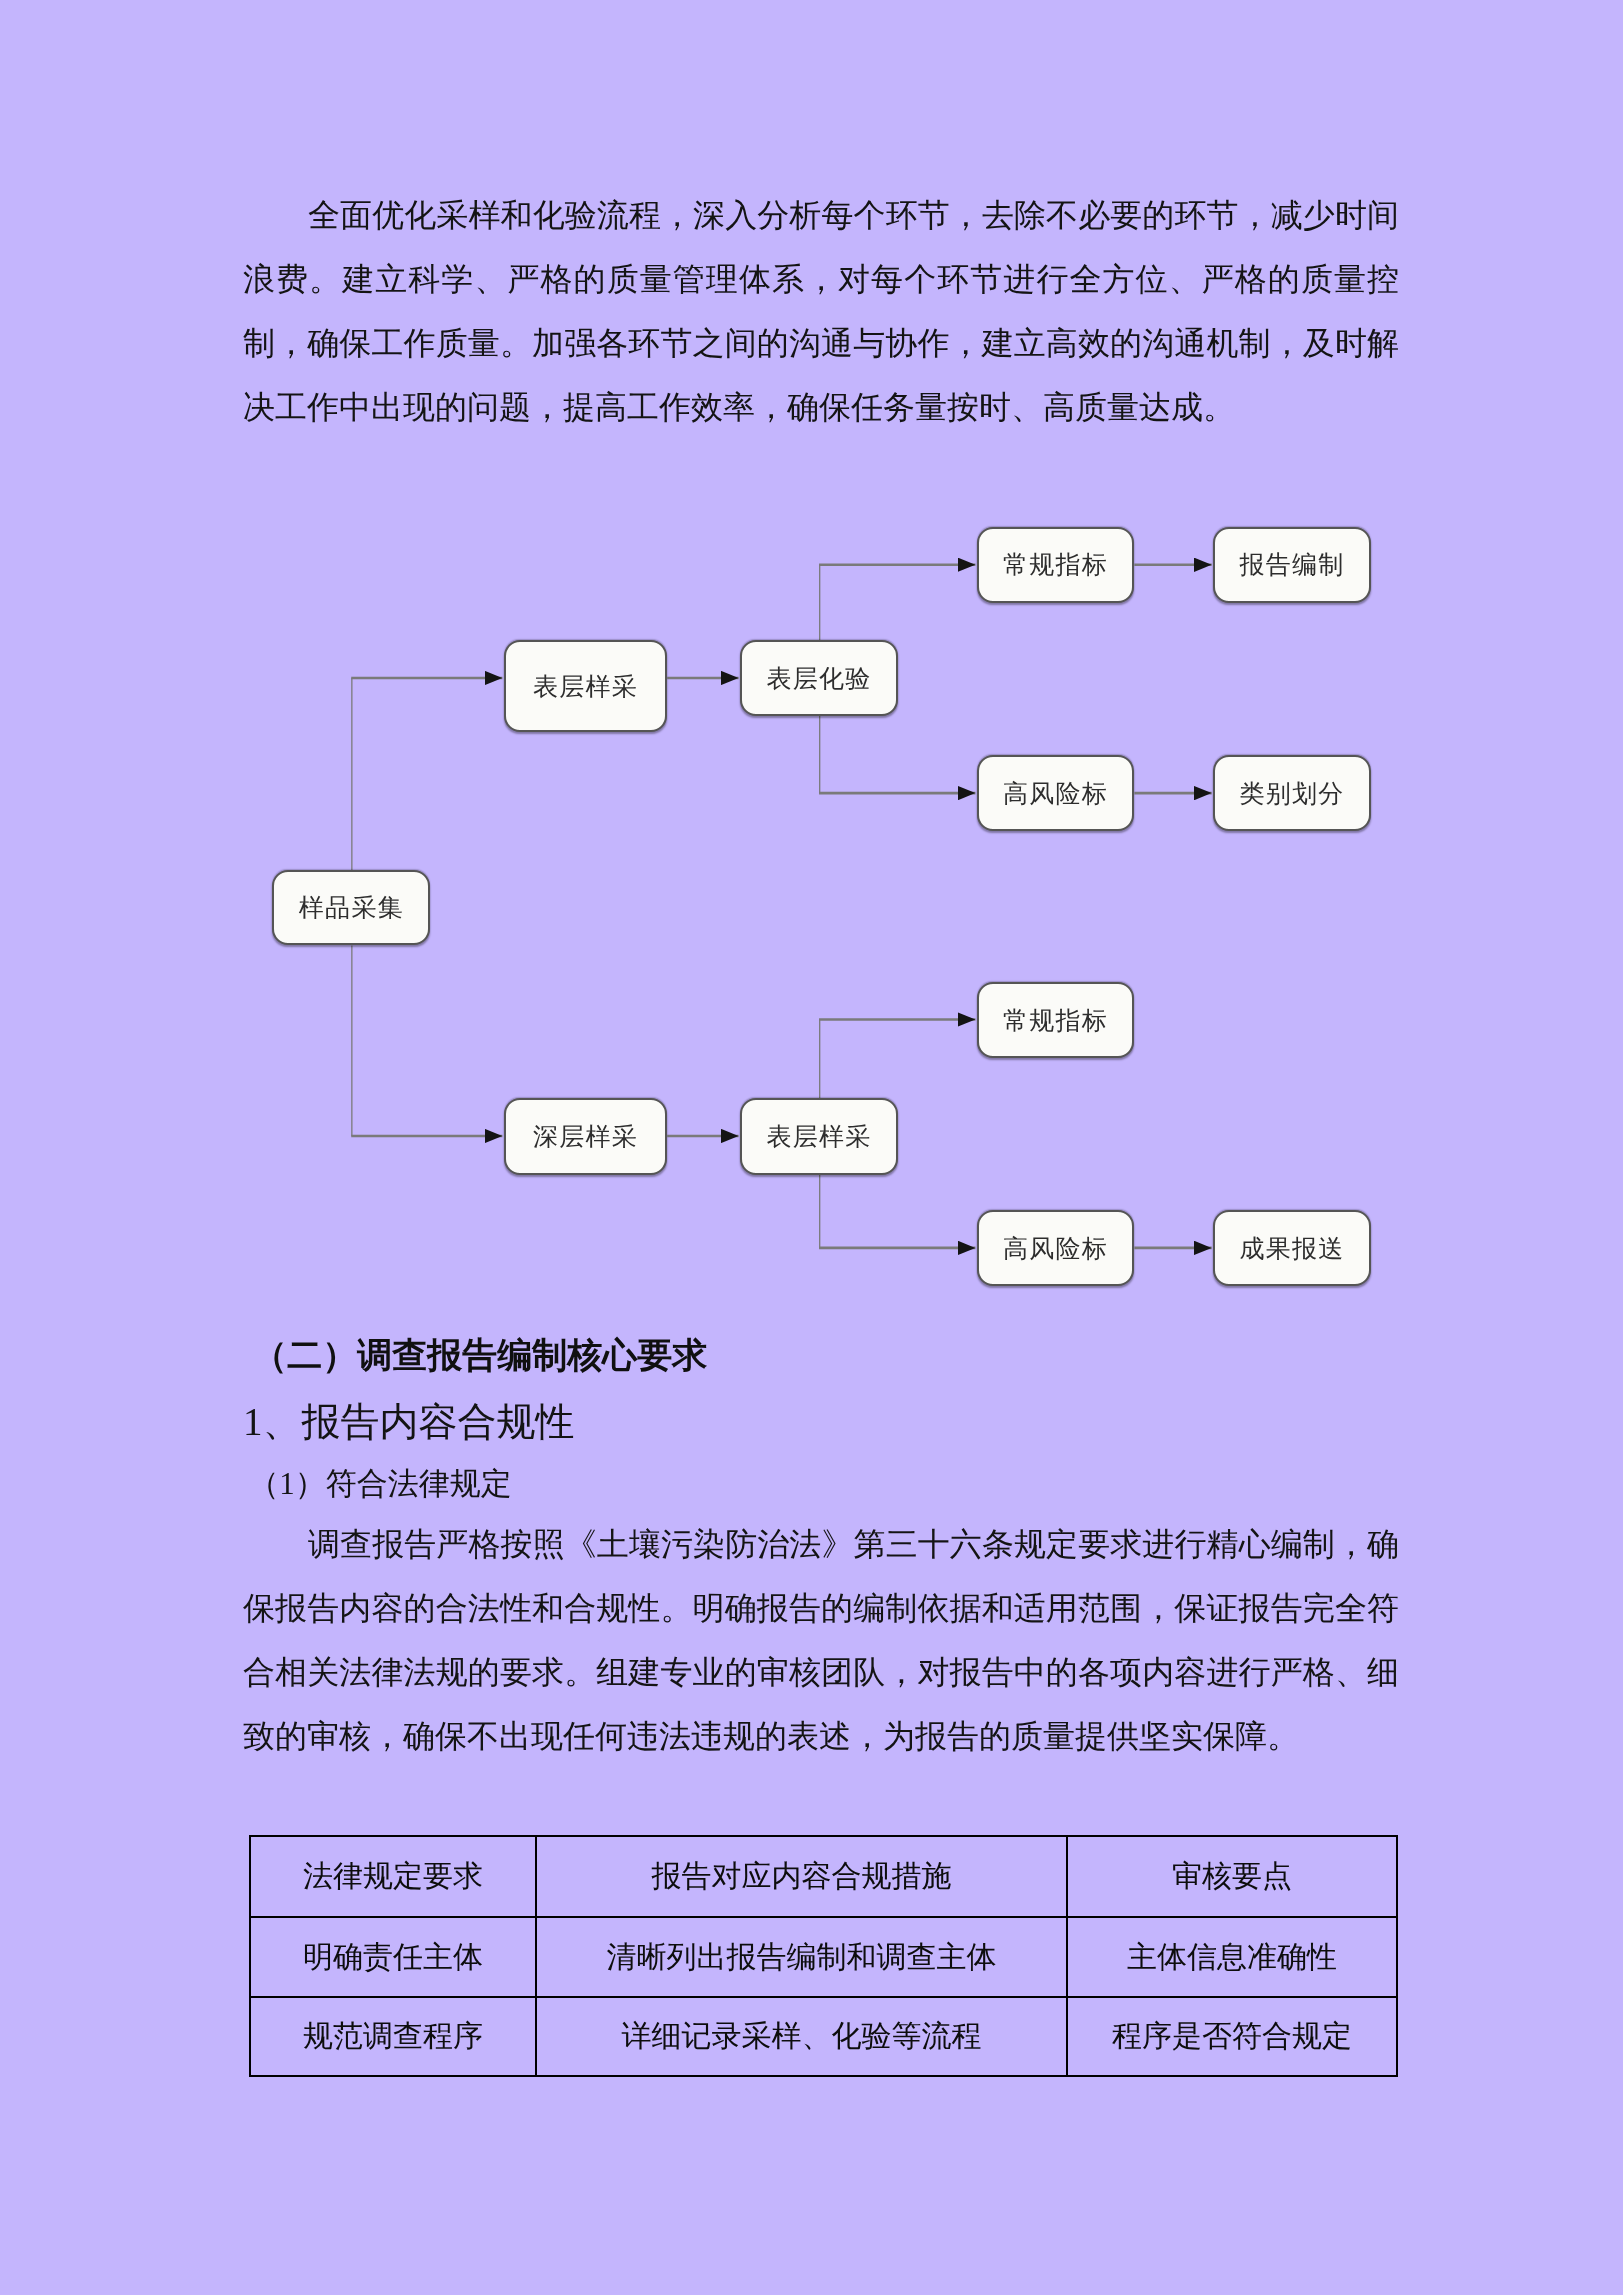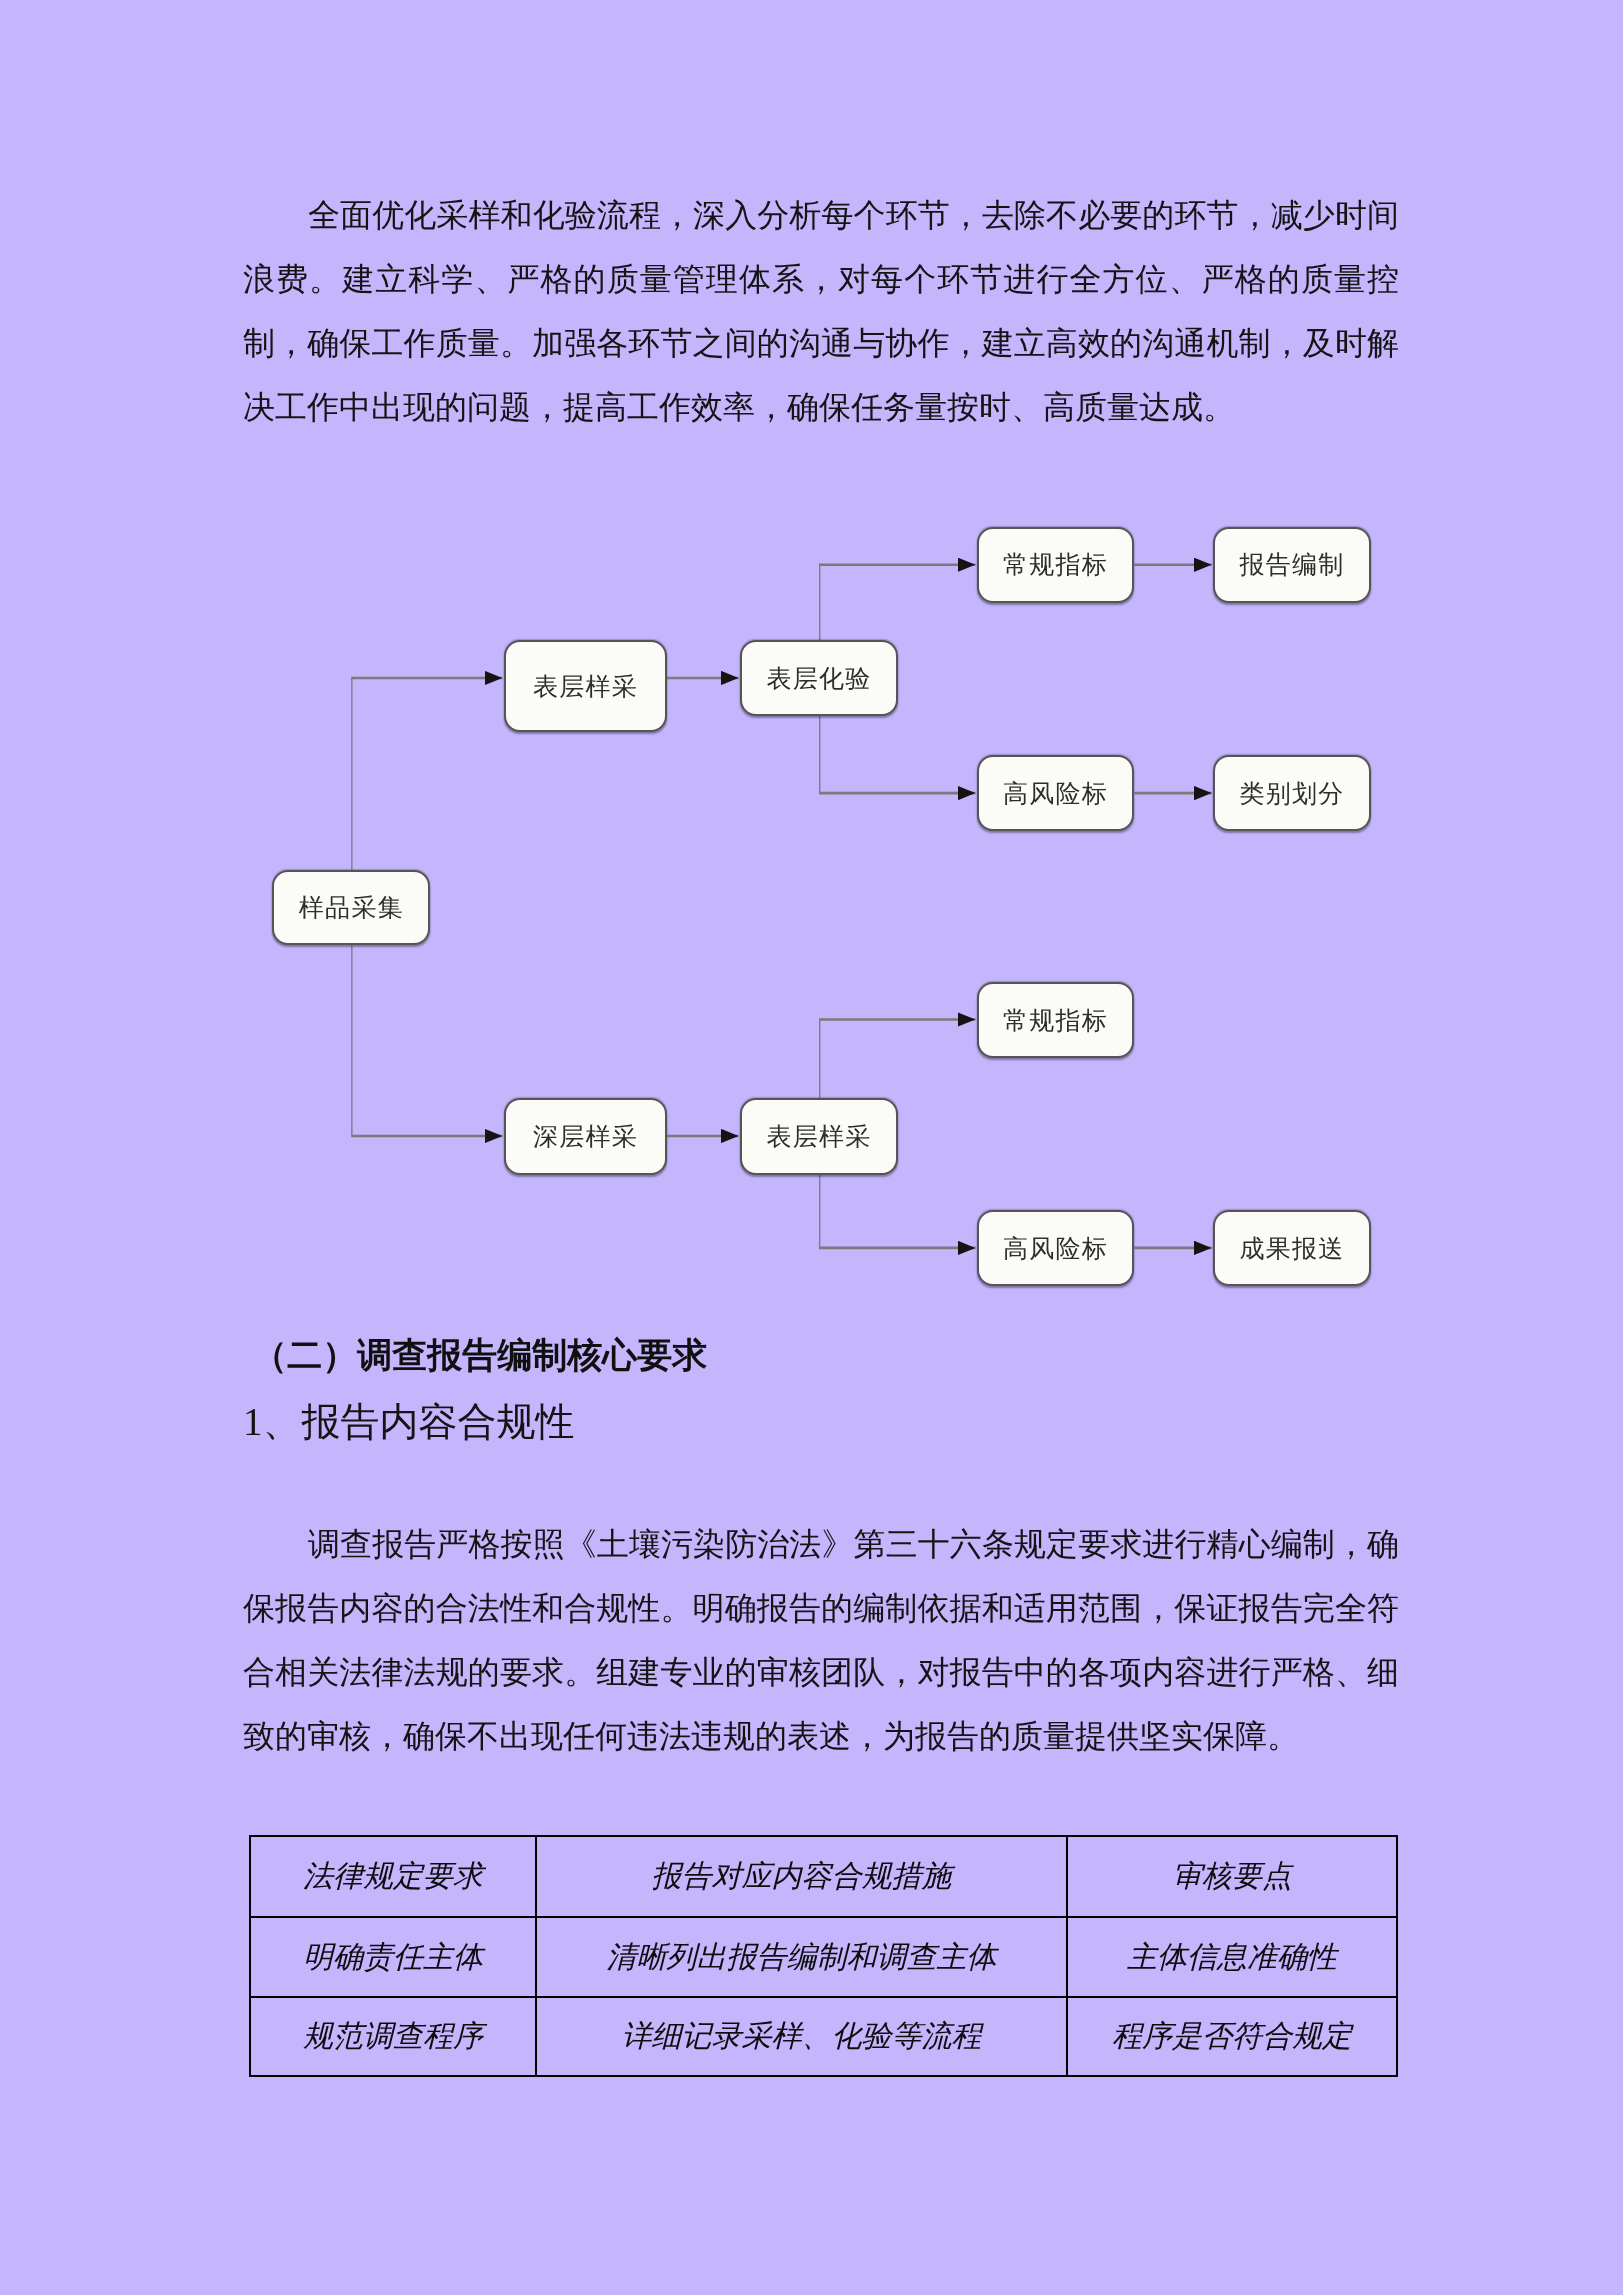--- a/index.html
+++ b/index.html
@@ -61,21 +61,21 @@
     table-layout:fixed;
     font-size:30px;color:#0d0d0d;
   }
   table.doc-table th,table.doc-table td{
     border:2px solid #000;
     text-align:center;
     vertical-align:middle;
     font-weight:normal;
     padding:0;
   }
-  table.doc-table tr{height:80px;font-style:italic;}
+  table.doc-table tr{height:80px;}
   table.doc-table{border:2.6px solid #000;}
 </style>
 </head>
 <body>
 
 <div class="page">
 
   <p class="body-para" style="top:183px">全面优化采样和化验流程，深入分析每个环节，去除不必要的环节，减少时间浪费。建立科学、严格的质量管理体系，对每个环节进行全方位、严格的质量控制，确保工作质量。加强各环节之间的沟通与协作，建立高效的沟通机制，及时解决工作中出现的问题，提高工作效率，确保任务量按时、高质量达成。</p>
 
   <div class="flowchart">
@@ -119,20 +119,21 @@
     <div class="fc-node" style="left:970px;top:238px;width:158px;height:76px">类别划分</div>
     <div class="fc-node" style="left:734px;top:465px;width:157px;height:76px">常规指标</div>
     <div class="fc-node" style="left:261px;top:581px;width:163px;height:77px">深层样采</div>
     <div class="fc-node" style="left:497px;top:581px;width:158px;height:77px">表层样采</div>
     <div class="fc-node" style="left:734px;top:693px;width:157px;height:76px">高风险标</div>
     <div class="fc-node" style="left:970px;top:693px;width:158px;height:76px">成果报送</div>
   </div>
 
   <h2 class="h-section" style="top:1324px">（二）调查报告编制核心要求</h2>
   <h3 class="h-sub1" style="top:1390px">1、报告内容合规性</h3>
+  <h4 class="h-sub2" style="top:1452px">（1）符合法律规定</h4>
 
   <p class="body-para" style="top:1512px">调查报告严格按照《土壤污染防治法》第三十六条规定要求进行精心编制，确保报告内容的合法性和合规性。明确报告的编制依据和适用范围，保证报告完全符合相关法律法规的要求。组建专业的审核团队，对报告中的各项内容进行严格、细致的审核，确保不出现任何违法违规的表述，为报告的质量提供坚实保障。</p>
 
   <table class="doc-table">
     <colgroup>
       <col style="width:286px">
       <col style="width:531px">
       <col style="width:330px">
     </colgroup>
     <thead>

